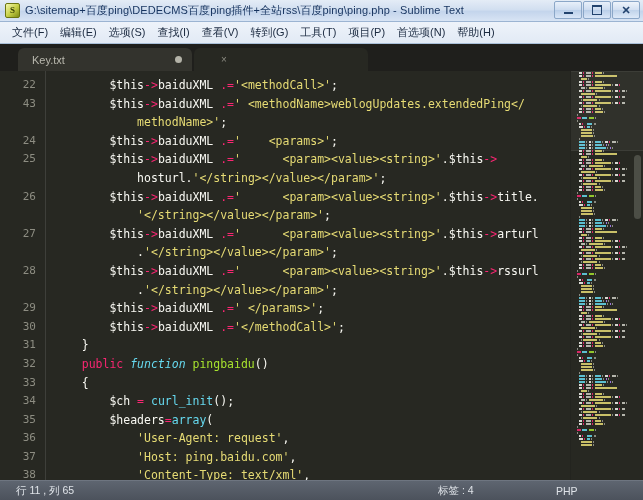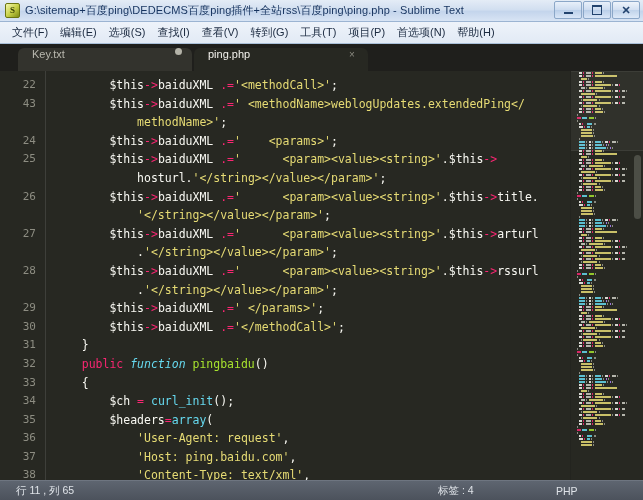--- a/index.html
+++ b/index.html
@@ -61,21 +61,21 @@
     font-size:11px;color:#1b2a40;padding:2px 6px;white-space:nowrap;
     font-family:"Liberation Sans",sans-serif;
   }
 
   
   .tabbar{
     height:27px;flex:0 0 27px;background:#1f1f1c;
     display:flex;align-items:flex-end;padding-left:18px;position:relative;
   }
   .tab{
-    height:23px;min-width:150px;display:flex;
+    height:23px;min-width:150px;display:flex;align-items:center;
     padding:0 10px 0 14px;margin-right:2px;
     border-radius:6px 6px 0 0;position:relative;
     background:#33332d;
   }
   .tab.active{background:#272822;}
   .tab-label{
     font-size:11px;color:#b9b8ae;flex:1;white-space:nowrap;
     font-family:"Liberation Sans",sans-serif;
   }
   .tab.active .tab-label{color:#f4f3ee;}
@@ -195,21 +195,20 @@
     <div class="menu-item">首选项(N)</div>
     <div class="menu-item">帮助(H)</div>
   </div>
 
   <div class="tabbar">
     <div class="tab">
       <span class="tab-label">Key.txt</span>
       <span class="tab-dot"></span>
     </div>
     <div class="tab active">
-      <span class="tab-label">ping.php</span>
       <span class="tab-close">×</span>
     </div>
   </div>
 
   <div class="editor-wrap">
     <div class="gutter-rule"></div>
     <div class="gutter" id="gutter">
         <div class="gnum">22</div>
         <div class="gnum">43</div>
         <div class="gnum blank">·</div>

